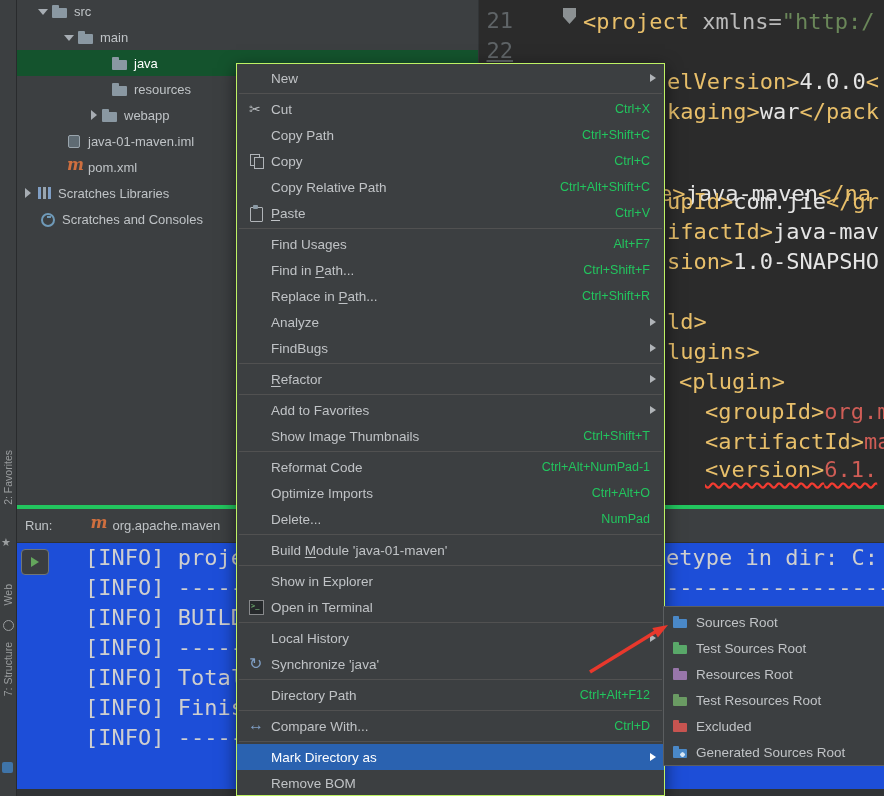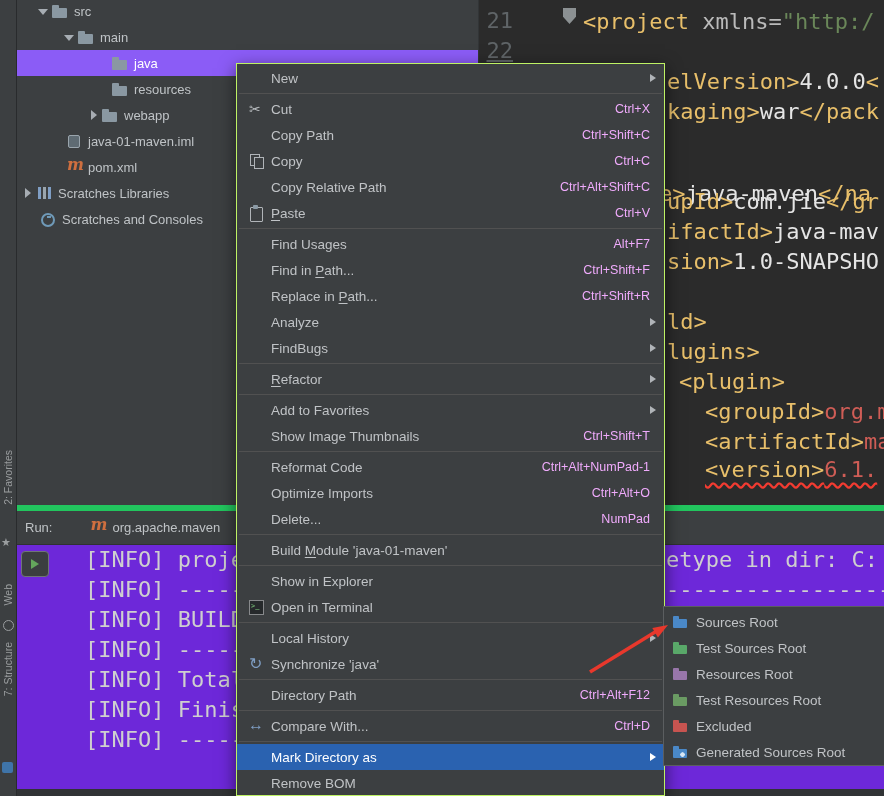--- a/index.html
+++ b/index.html
@@ -13,21 +13,21 @@
                 font-size:10.5px;color:#9a9d9f;white-space:nowrap;}
   .stripe-star{position:absolute;left:1px;top:536px;width:13px;height:13px;color:#9a9d9f;font-size:11px;}
   .stripe-star::before{content:"★";}
   .stripe-web-icon{position:absolute;left:3px;top:620px;width:9px;height:9px;border:1.5px solid #9a9d9f;border-radius:50%;}
   .stripe-commit-icon{position:absolute;left:2px;top:762px;width:11px;height:11px;background:#3f74a8;border-radius:2px;}
 
   
   .project-panel{position:absolute;left:17px;top:0;width:461px;height:505px;background:#3c3f41;overflow:hidden;}
   .tree{margin-top:-2px;}
   .tree-row{height:26px;display:flex;align-items:center;font-size:13px;color:#bfc3c6;white-space:nowrap;}
-  .tree-row.selected{background:#8b5cf6;color:#ffffff;}
+  .tree-row.selected{background:#14532d;color:#ffffff;}
   .chev{flex:none;width:14px;height:12px;position:relative;}
   .chev.down::before{content:"";position:absolute;left:1px;top:4px;border-left:5px solid transparent;
                      border-right:5px solid transparent;border-top:6px solid #a7adb3;}
   .chev.right::before{content:"";position:absolute;left:4px;top:1px;border-top:5px solid transparent;
                       border-bottom:5px solid transparent;border-left:6px solid #a7adb3;}
   .ti{flex:none;width:18px;height:16px;position:relative;margin-right:5px;}
   .ti.folder::before{content:"";position:absolute;left:1px;top:5px;width:15px;height:10px;background:#8a98a2;border-radius:1px;}
   .ti.folder::after{content:"";position:absolute;left:1px;top:2px;width:7px;height:4px;background:#8a98a2;border-radius:1px 1px 0 0;}
   .ti.module::before{content:"";position:absolute;left:3px;top:2px;width:10px;height:11px;background:#5f6b73;
                      border:1px solid #9aa5ad;border-radius:2px;}
@@ -43,21 +43,21 @@
           border-left:1px solid #323537;overflow:hidden;}
   .gutter-num{position:absolute;left:0;width:34px;text-align:right;font-family:"DejaVu Sans Mono",monospace;
               font-size:22px;line-height:30px;color:#5f6467;}
   .code-line{position:absolute;font-family:"DejaVu Sans Mono",monospace;font-size:22px;line-height:30px;white-space:pre;}
   .c-tag{color:#e8bf6a;} .c-text{color:#e5e5e5;} .c-str{color:#6a8759;} .c-attr{color:#bababa;} .c-err{color:#cf5d56;}
   .squiggle{text-decoration:underline;text-decoration-style:wavy;text-decoration-color:#f23b31;text-underline-offset:5px;}
   .fold-flag{position:absolute;left:84px;top:8px;width:13px;height:16px;background:#8c9193;
              clip-path:polygon(0 0,100% 0,100% 55%,50% 100%,0 55%);}
 
   
-  .run-panel{position:absolute;left:17px;top:505px;right:0;bottom:0;background:#6d28d9;border-top:6px solid #22c55e;}
+  .run-panel{position:absolute;left:17px;top:505px;right:0;bottom:0;background:#1d4ed8;border-top:4px solid #22c55e;}
   .run-header{height:33px;background:#3c3f41;border-bottom:1px solid #2f3133;display:flex;align-items:center;
               padding-left:8px;font-size:13px;color:#bfc3c6;}
   .run-label{}
   .maven-icon{position:relative;width:16px;height:16px;margin-left:38px;}
   .maven-icon::before{content:"m";position:absolute;left:0;top:-5px;font:italic bold 16px "DejaVu Serif",serif;color:#cf6f3f;}
   .run-target{margin-left:6px;}
   .console{position:absolute;top:34px;left:0;right:0;bottom:0;}
   .console-line{position:absolute;left:68px;height:30px;line-height:30px;white-space:pre;
                 font-family:"DejaVu Sans Mono",monospace;font-size:22px;color:#cfcfcf;}
   .rerun-icon{position:absolute;left:4px;top:6px;width:26px;height:24px;border:1px solid #6f7577;
@@ -69,21 +69,21 @@
   
   .context-menu{position:absolute;left:236px;top:63px;width:429px;height:733px;background:#3c3f41;
                 border:1px solid #bef264;box-sizing:border-box;box-shadow:0 5px 16px rgba(0,0,0,.55);
                 z-index:10;padding-top:1px;overflow:hidden;}
   .menu-row{height:26px;display:flex;align-items:center;padding:0 14px 0 10px;font-size:13.5px;
             color:#c0c3c6;position:relative;white-space:nowrap;}
   .menu-row.selected{background:#2a62b0;color:#ffffff;}
   .menu-sep{height:1px;background:#515151;margin:2px 2px;}
   .menu-icon{flex:none;width:22px;height:18px;position:relative;margin-right:2px;}
   .menu-label u{text-underline-offset:2px;}
-  .menu-shortcut{margin-left:auto;font-size:12.5px;color:#f0abfc;}
+  .menu-shortcut{margin-left:auto;font-size:12.5px;color:#22c55e;}
   .menu-arrow{position:absolute;right:8px;top:9px;width:0;height:0;border-top:4.5px solid transparent;
               border-bottom:4.5px solid transparent;border-left:6px solid #b0b4b8;}
   .menu-row.selected .menu-arrow{border-left-color:#ffffff;}
   .mi-cut::before{content:"✂";position:absolute;left:2px;top:1px;font-size:14px;line-height:16px;color:#b8bcbf;}
   .mi-copy::before{content:"";position:absolute;left:3px;top:2px;width:8px;height:10px;border:1px solid #b0b4b8;}
   .mi-copy::after{content:"";position:absolute;left:7px;top:5px;width:8px;height:10px;border:1px solid #b0b4b8;background:#3c3f41;}
   .mi-paste::before{content:"";position:absolute;left:3px;top:3px;width:11px;height:13px;border:1px solid #b0b4b8;border-radius:1px;}
   .mi-paste::after{content:"";position:absolute;left:6px;top:1px;width:5px;height:4px;background:#8b9aa5;border-radius:1px;}
   .mi-terminal::before{content:"";position:absolute;left:2px;top:2px;width:13px;height:13px;background:#26292b;border:1px solid #87898b;}
   .mi-terminal::after{content:">_";position:absolute;left:4px;top:4px;font:bold 7px "DejaVu Sans Mono",monospace;color:#6dab6d;}

